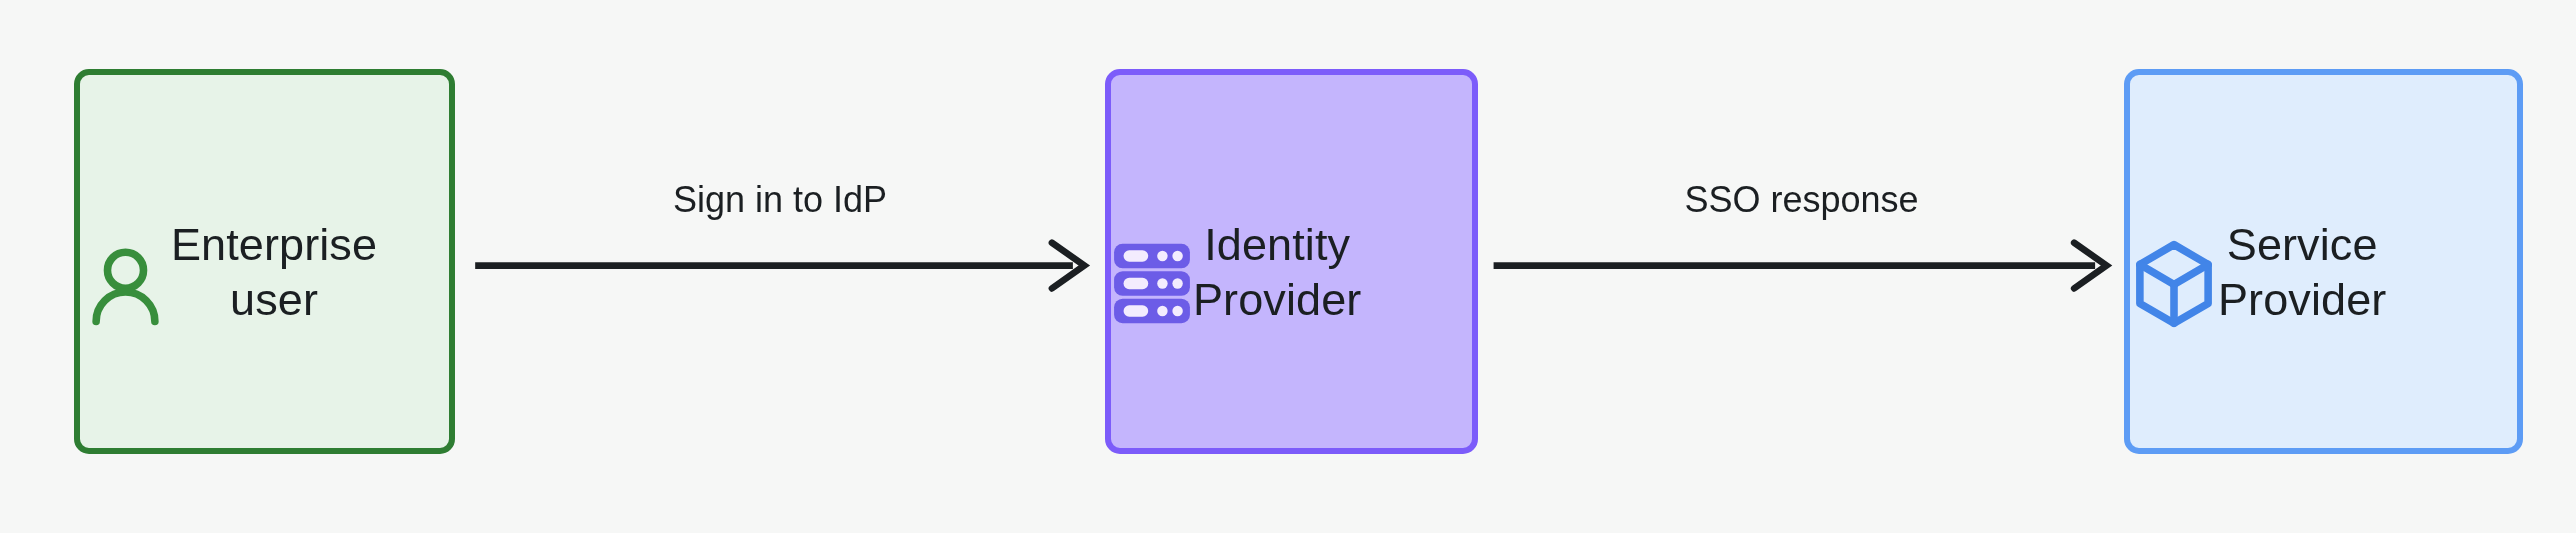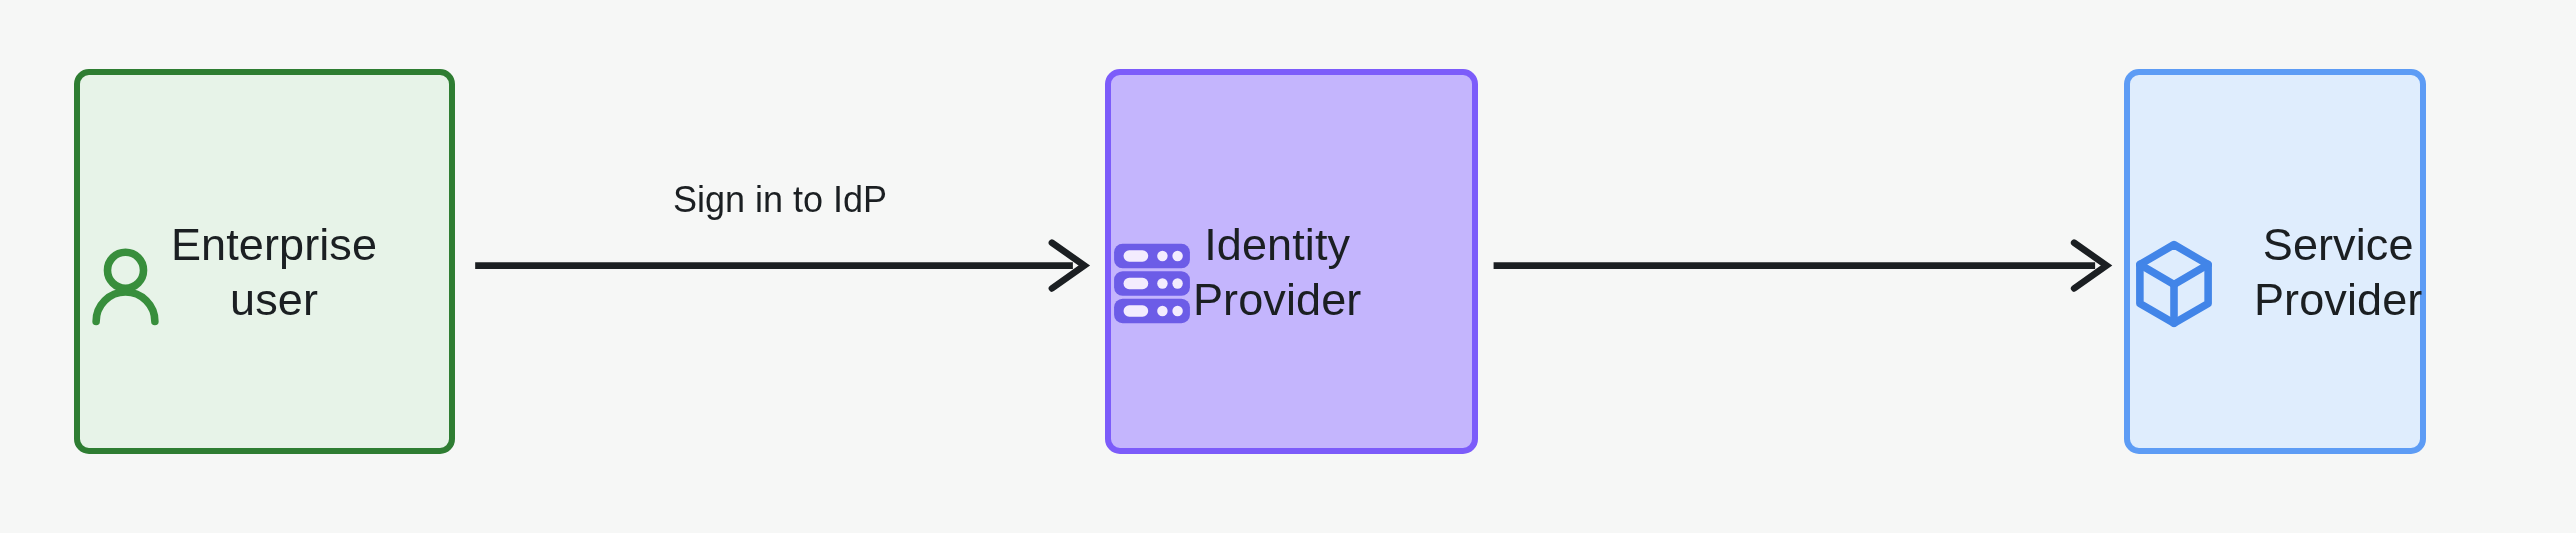--- a/index.html
+++ b/index.html
@@ -66,25 +66,24 @@
     top: 69px;
     width: 373px;
     height: 385px;
     background: #c4b5fd;
     border-color: #7c5cfa;
   }
 
   #node-sp {
     left: 2124px;
     top: 69px;
-    width: 302px;
+    width: 399px;
     height: 385px;
     background: #dfedfd;
     border-color: #5d9cf5;
-    gap: 36px;
   }
 
   
   .edge {
     position: absolute;
     top: 0;
     left: 0;
     width: 2576px;
     height: 533px;
     pointer-events: none;
@@ -130,20 +129,21 @@
     </g>
 
     <g>
       <line x1="1568" y1="279" x2="2200" y2="279" stroke="#1b1f22" stroke-width="7" stroke-linecap="butt"></line>
       <polyline points="2178,255 2212,279 2178,303" fill="none" stroke="#1b1f22" stroke-width="7" stroke-linecap="round" stroke-linejoin="miter"></polyline>
     </g>
   </svg>
 
   <div class="edge-label" id="edge1-label">Sign in to IdP</div>
 
+  <div class="edge-label" id="edge2-label-top">SSO response</div>
 
 
   <div class="node" id="node-user">
     <div class="node-icon">
       <svg width="91" height="91" viewBox="0 0 96 96" aria-hidden="true">
         <circle cx="48" cy="34" r="19" fill="none" stroke="#388e3c" stroke-width="8"></circle>
         <path d="M17 88 a31 31 0 0 1 62 0" fill="none" stroke="#388e3c" stroke-width="8" stroke-linecap="round"></path>
       </svg>
     </div>
     <div class="node-label">Enterprise

